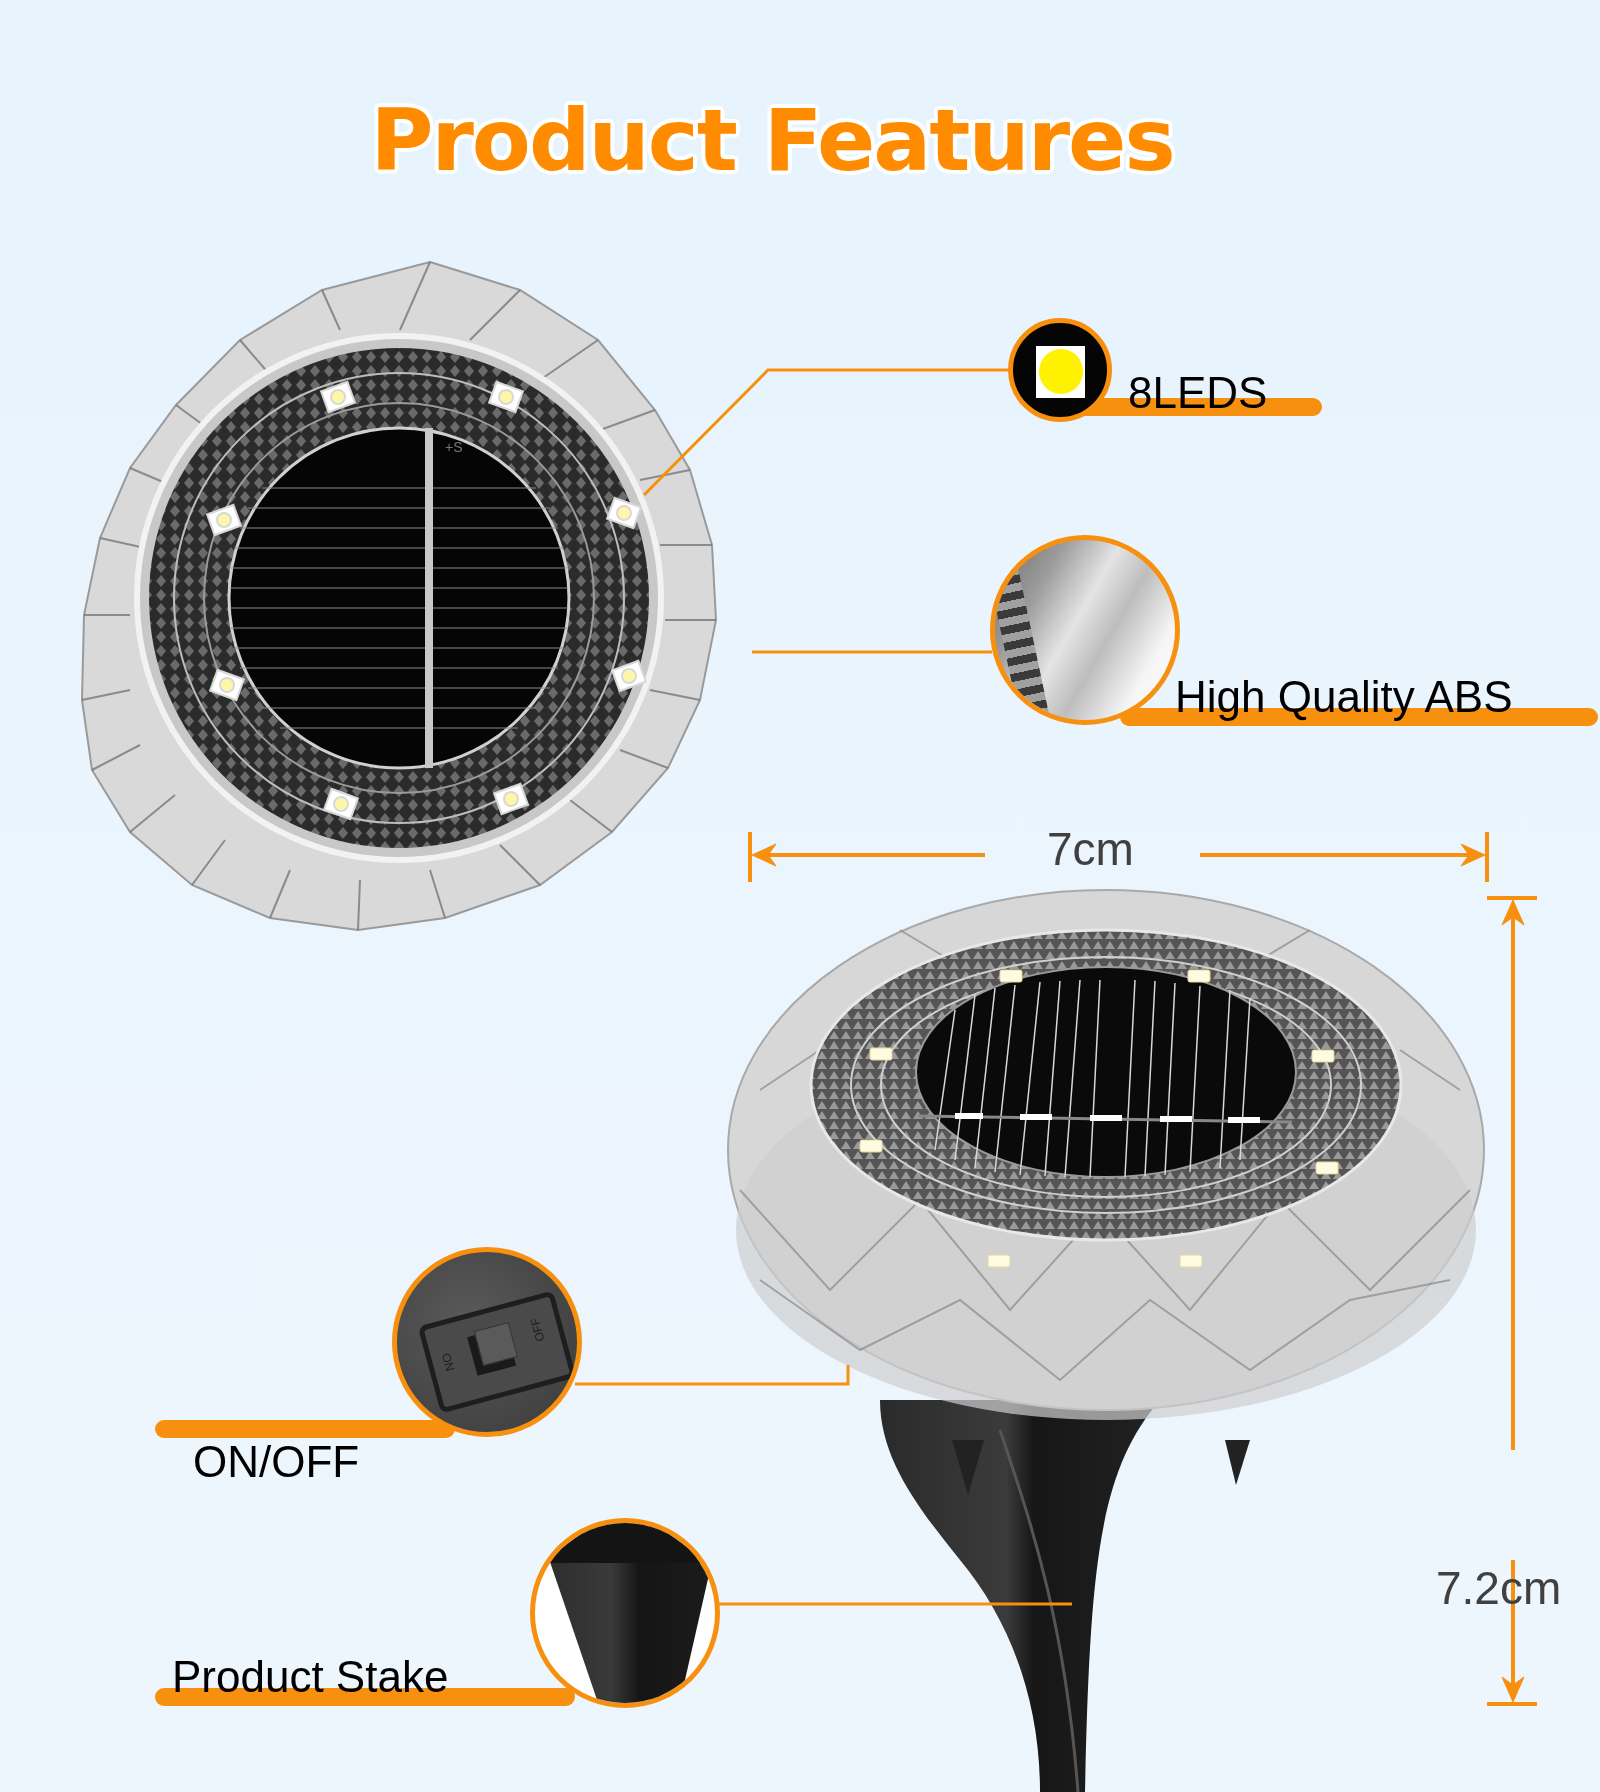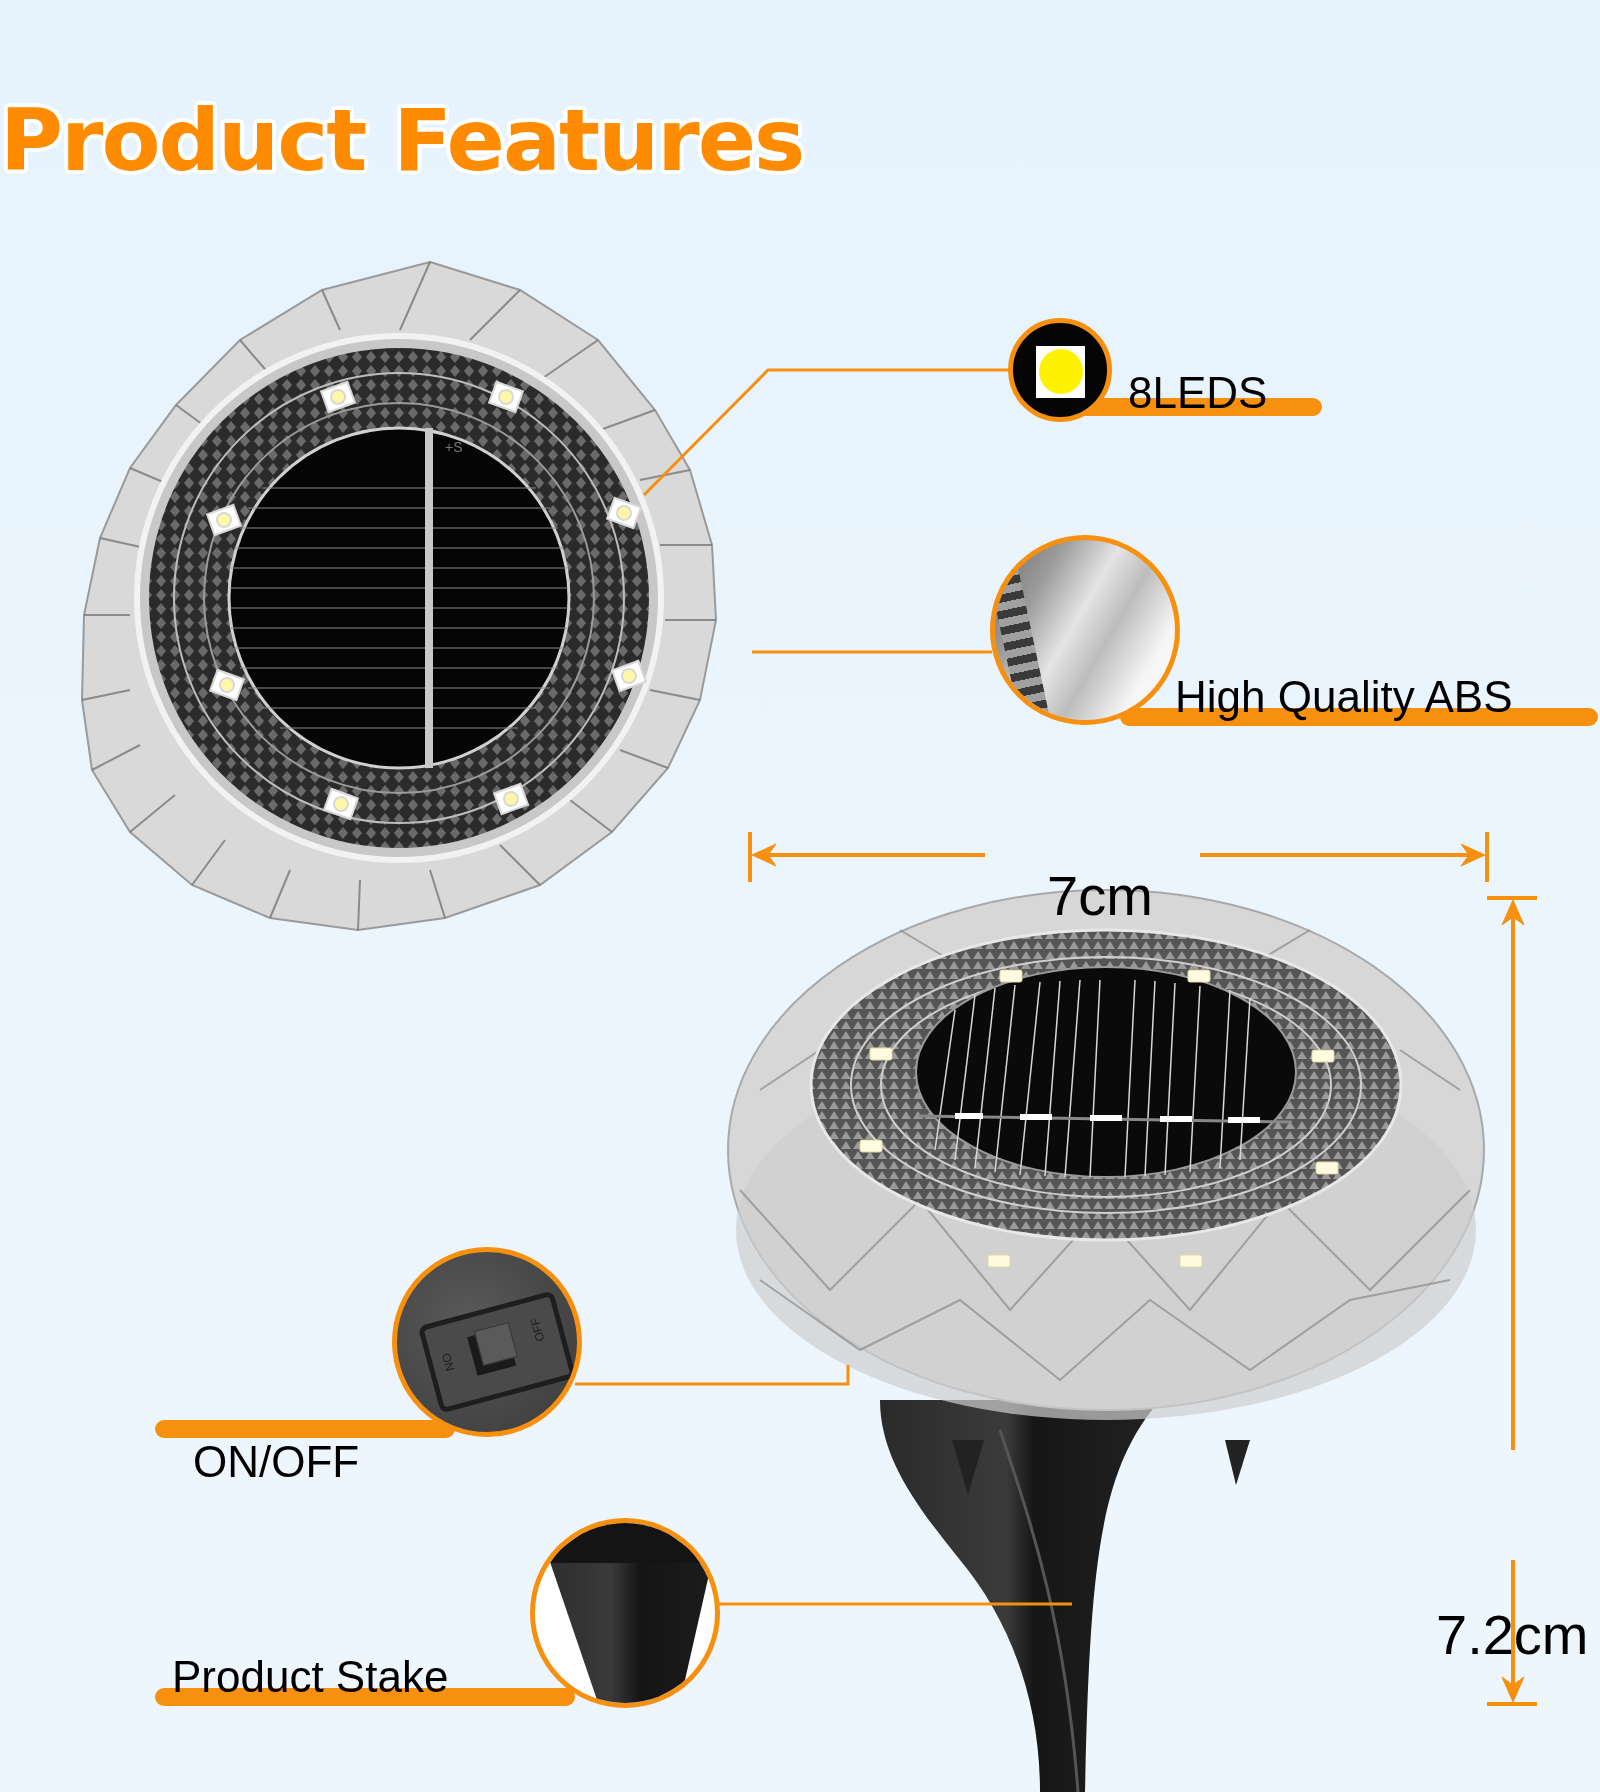--- a/index.html
+++ b/index.html
@@ -3,31 +3,31 @@
   <meta charset="utf-8">
   <style>
     html, body { margin: 0; padding: 0; }
     body {
       width: 1600px; height: 1792px; position: relative; overflow: hidden;
       background: linear-gradient(180deg, #e6f3fd 0%, #ebf5fd 50%, #eef6fd 100%);
       font-family: "Liberation Sans", sans-serif;
     }
     .abs { position: absolute; }
     .title {
-      left: 0; width: 1544px; top: 90px; 
+      left: 0; width: 1544px; top: 90px; text-align: center;
       font-family: "DejaVu Sans", sans-serif; font-weight: bold; font-size: 86px;
       color: #ff8c00; letter-spacing: -2px;
       text-shadow: 0 0 6px #fff, 3px 3px 0 #fff, -3px -3px 0 #fff, 3px -3px 0 #fff, -3px 3px 0 #fff, 0 4px 0 #fff, 0 -4px 0 #fff, 4px 0 0 #fff, -4px 0 0 #fff;
     }
     .label { font-size: 44px; color: #000000; white-space: nowrap; }
     .bar { background: #f7900f; height: 18px; border-radius: 9px; }
     .badge {
       border-radius: 50%; border: 5px solid #f7900f; overflow: hidden; box-sizing: border-box;
     }
-    .dim-text { font-size: 56px; color: #000000; margin-top: 41px; }
+    .dim-text { font-size: 46px; color: #404040; }
     svg { position: absolute; left: 0; top: 0; }
   </style>
 </head>
 <body>
 
 <div class="abs title">Product Features</div>
 
 <svg width="1600" height="1792" viewBox="0 0 1600 1792">
   <defs>
     <radialGradient id="crystal" cx="50%" cy="50%" r="50%">

